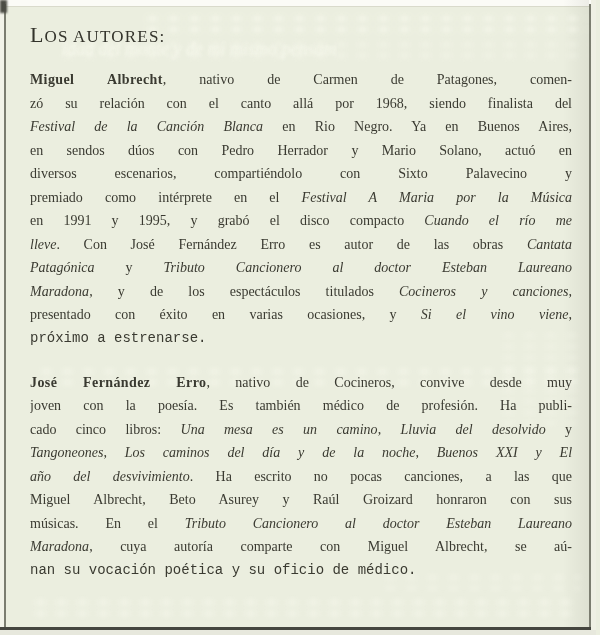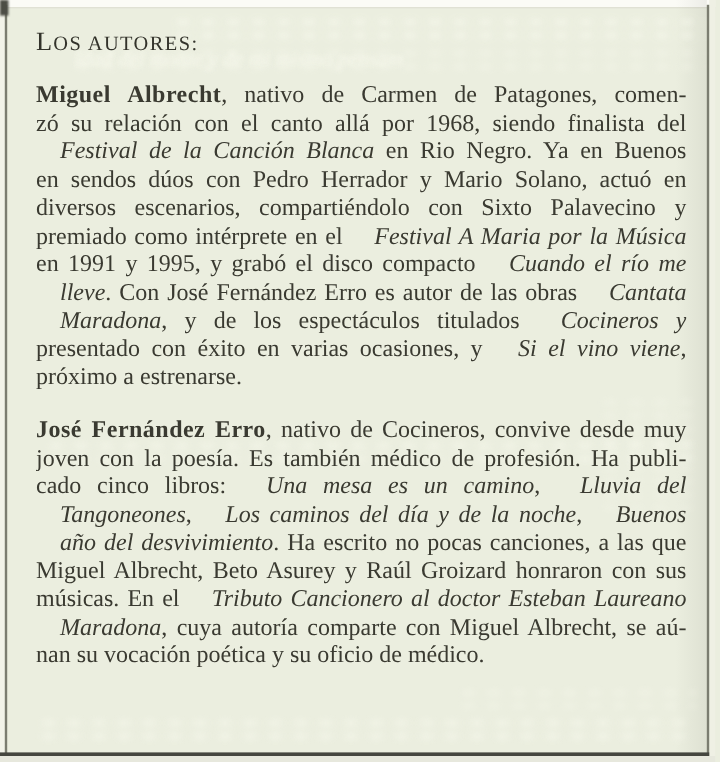--- a/index.html
+++ b/index.html
@@ -89,31 +89,31 @@
     margin: 0 0 19px 0;
     font-weight: 400;
     color: var(--heading_ink);
     line-height: 25px;
     white-space: nowrap;
   }
   .heading .lead { font-size: 22px; letter-spacing: 1px; }
   .heading .rest { font-size: 17px; letter-spacing: 1.2px; }
   .para { margin: 0 0 20px 0; }
   .line {
-    font-size: 20px;
+    font-size: 14px;
     line-height: 23.55px;
     height: 23.55px;
     text-align: justify;
     text-align-last: justify;
     overflow: hidden;
     white-space: normal;
   }
-  .line.last { text-align-last: left; }
+  .line.last { text-align-last: left; font-family: Liberation Mono, monospace; }
   .seg-n { font-style: normal; }
-  .seg-i { font-style: italic; margin-left: 20px; }
+  .seg-i { font-style: italic; }
   .seg-b { font-weight: 700; letter-spacing: 0.4px; }
 </style>
 </head>
 <body>
 
 <div class="page">
 
   <div class="edge-top"></div>
   <div class="edge-left-outer"></div>
   <div class="edge-left"></div>
@@ -137,20 +137,21 @@
     <div id="bio-text">
         <div class="para">
           <div class="line"><span class="seg-b">Miguel Albrecht</span><span class="seg-n">, nativo de Carmen de Patagones, comen-</span></div>
           <div class="line"><span class="seg-n">zó su relación con el canto allá por 1968, siendo finalista del</span></div>
           <div class="line"><span class="seg-i">Festival de la Canción Blanca</span><span class="seg-n"> en Rio Negro. Ya en Buenos Aires,</span></div>
           <div class="line"><span class="seg-n">en sendos dúos con Pedro Herrador y Mario Solano, actuó en</span></div>
           <div class="line"><span class="seg-n">diversos escenarios, compartiéndolo con Sixto Palavecino y</span></div>
           <div class="line"><span class="seg-n">premiado como intérprete en el </span><span class="seg-i">Festival A Maria por la Música</span></div>
           <div class="line"><span class="seg-n">en 1991 y 1995, y grabó el disco compacto </span><span class="seg-i">Cuando el río me</span></div>
           <div class="line"><span class="seg-i">lleve</span><span class="seg-n">. Con José Fernández Erro es autor de las obras </span><span class="seg-i">Cantata</span></div>
+          <div class="line"><span class="seg-i">Patagónica</span><span class="seg-n"> y </span><span class="seg-i">Tributo Cancionero al doctor Esteban Laureano</span></div>
           <div class="line"><span class="seg-i">Maradona</span><span class="seg-n">, y de los espectáculos titulados </span><span class="seg-i">Cocineros y canciones</span><span class="seg-n">,</span></div>
           <div class="line"><span class="seg-n">presentado con éxito en varias ocasiones, y </span><span class="seg-i">Si el vino viene</span><span class="seg-n">,</span></div>
           <div class="line last"><span class="seg-n">próximo a estrenarse.</span></div>
         </div>
         <div class="para">
           <div class="line"><span class="seg-b">José Fernández Erro</span><span class="seg-n">, nativo de Cocineros, convive desde muy</span></div>
           <div class="line"><span class="seg-n">joven con la poesía. Es también médico de profesión. Ha publi-</span></div>
           <div class="line"><span class="seg-n">cado cinco libros: </span><span class="seg-i">Una mesa es un camino</span><span class="seg-n">, </span><span class="seg-i">Lluvia del desolvido</span><span class="seg-n"> y</span></div>
           <div class="line"><span class="seg-i">Tangoneones</span><span class="seg-n">, </span><span class="seg-i">Los caminos del día y de la noche</span><span class="seg-n">, </span><span class="seg-i">Buenos XXI y El</span></div>
           <div class="line"><span class="seg-i">año del desvivimiento</span><span class="seg-n">. Ha escrito no pocas canciones, a las que</span></div>

